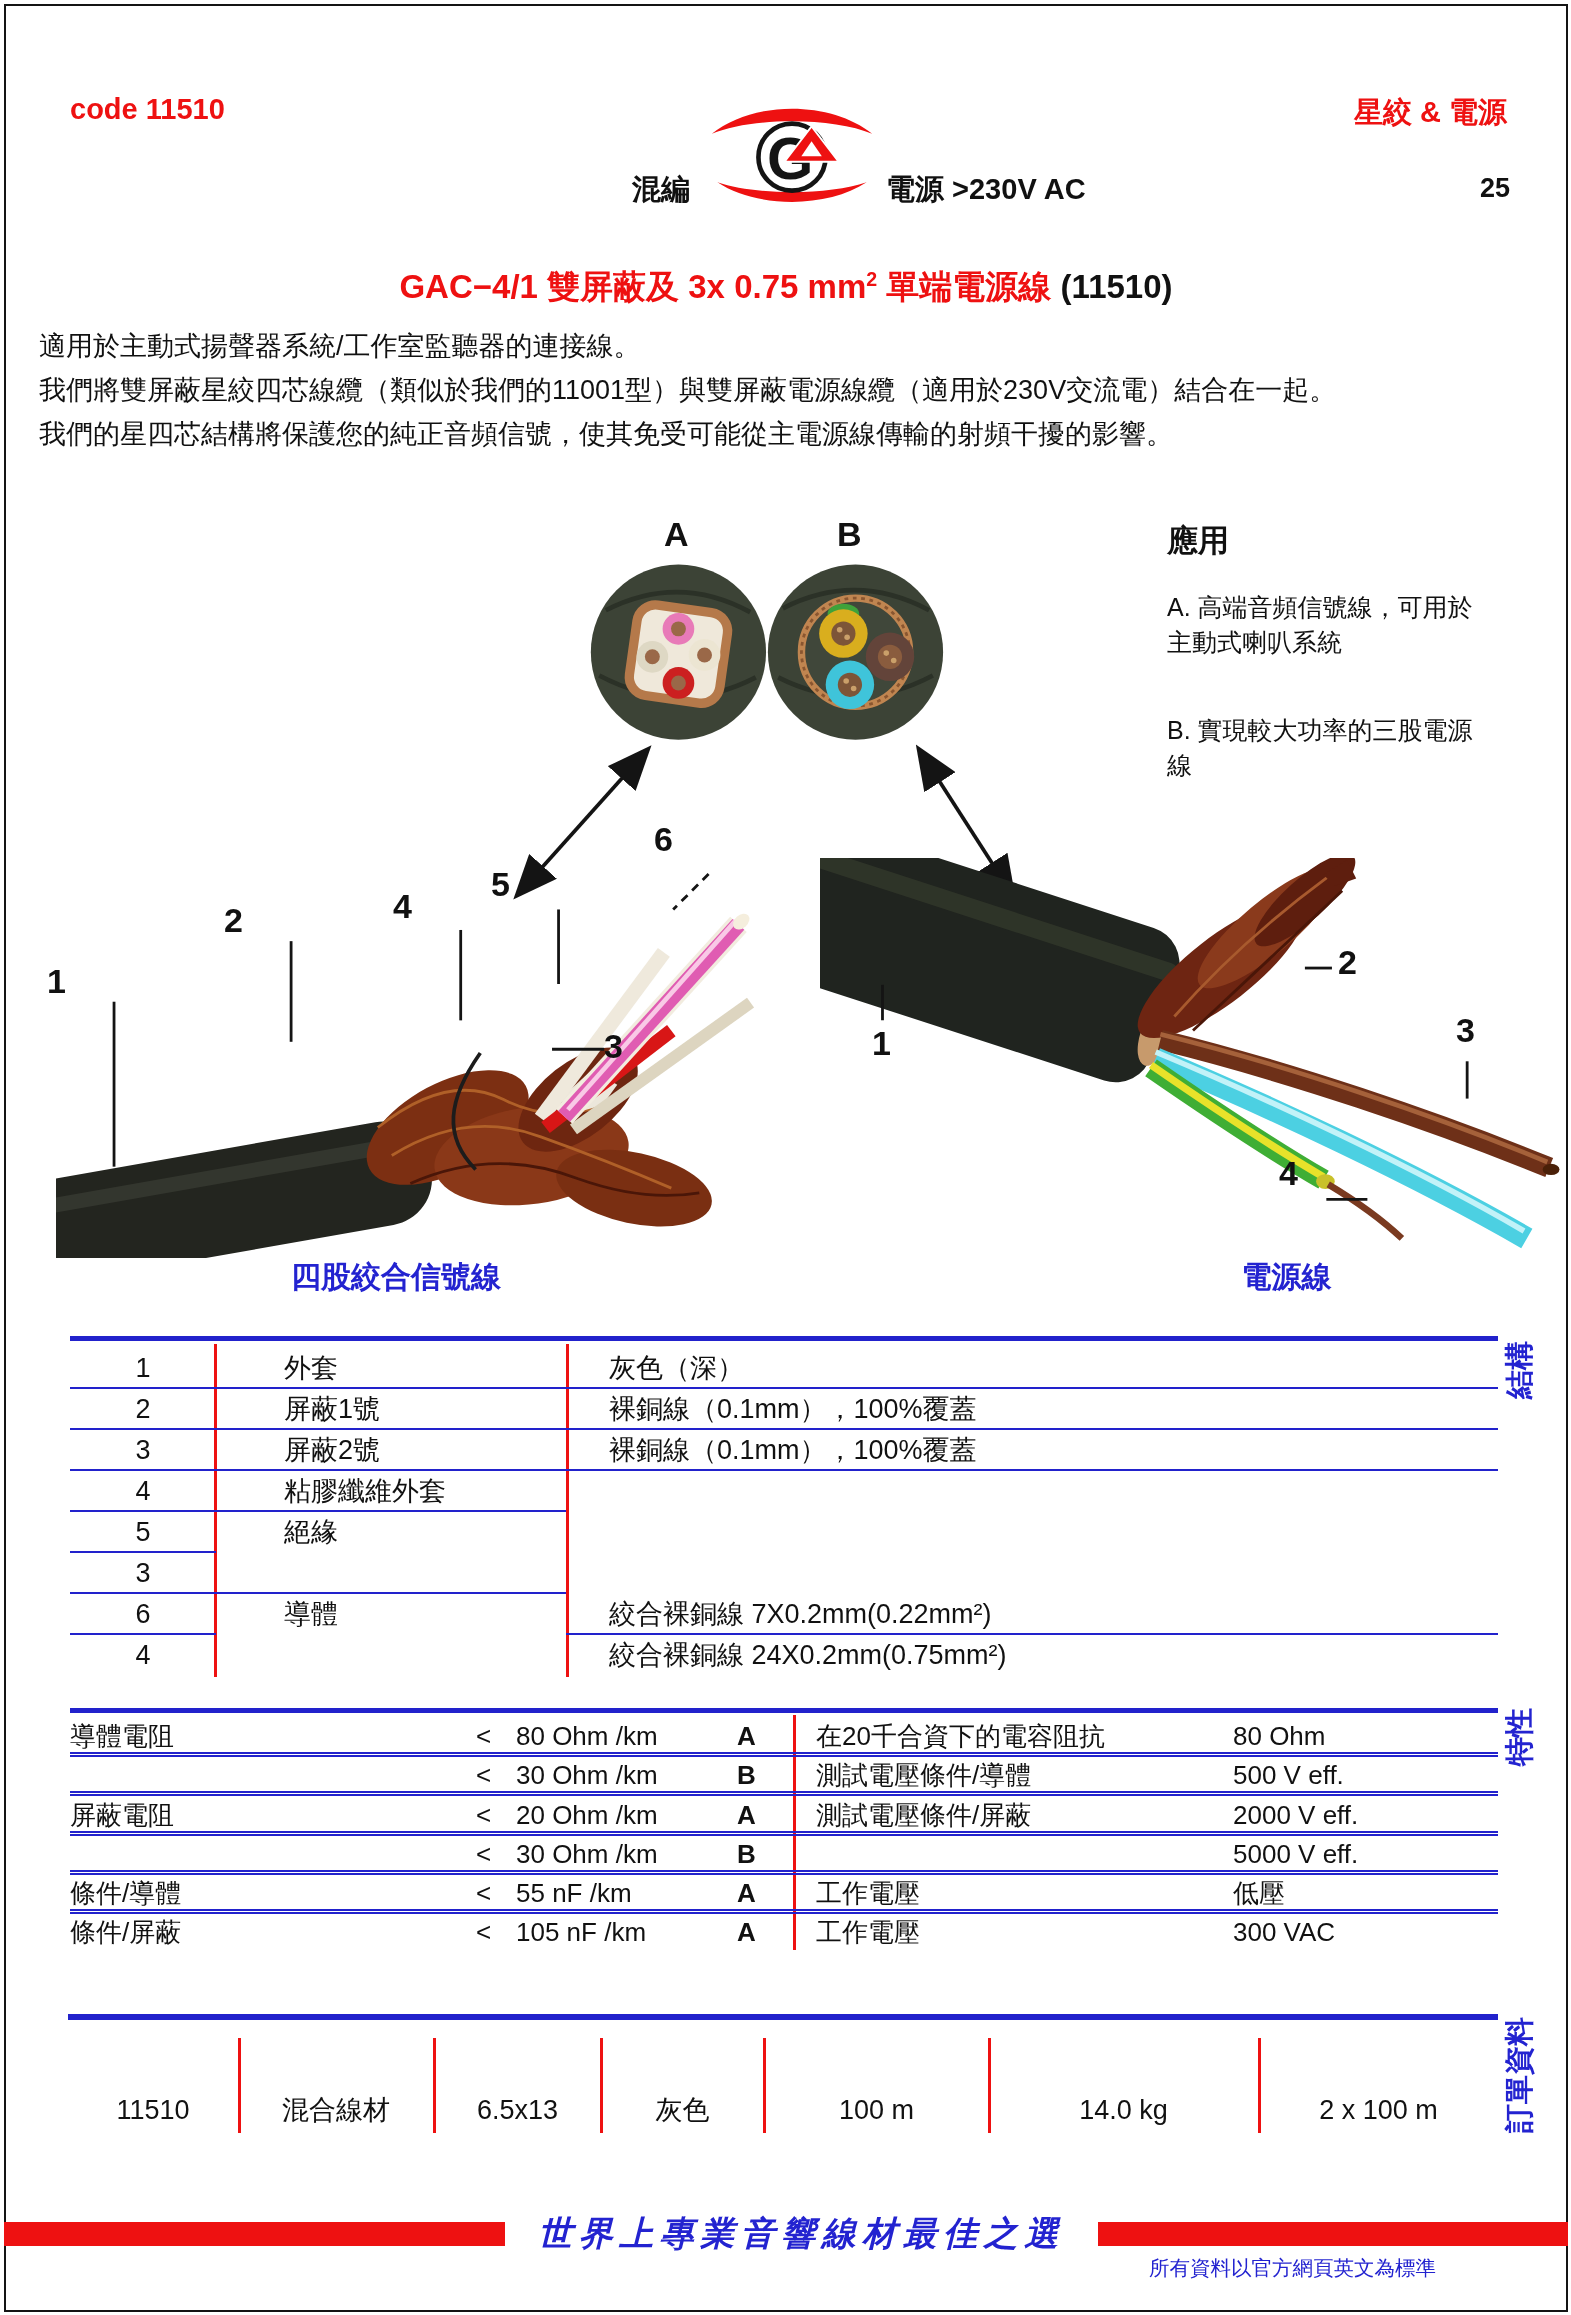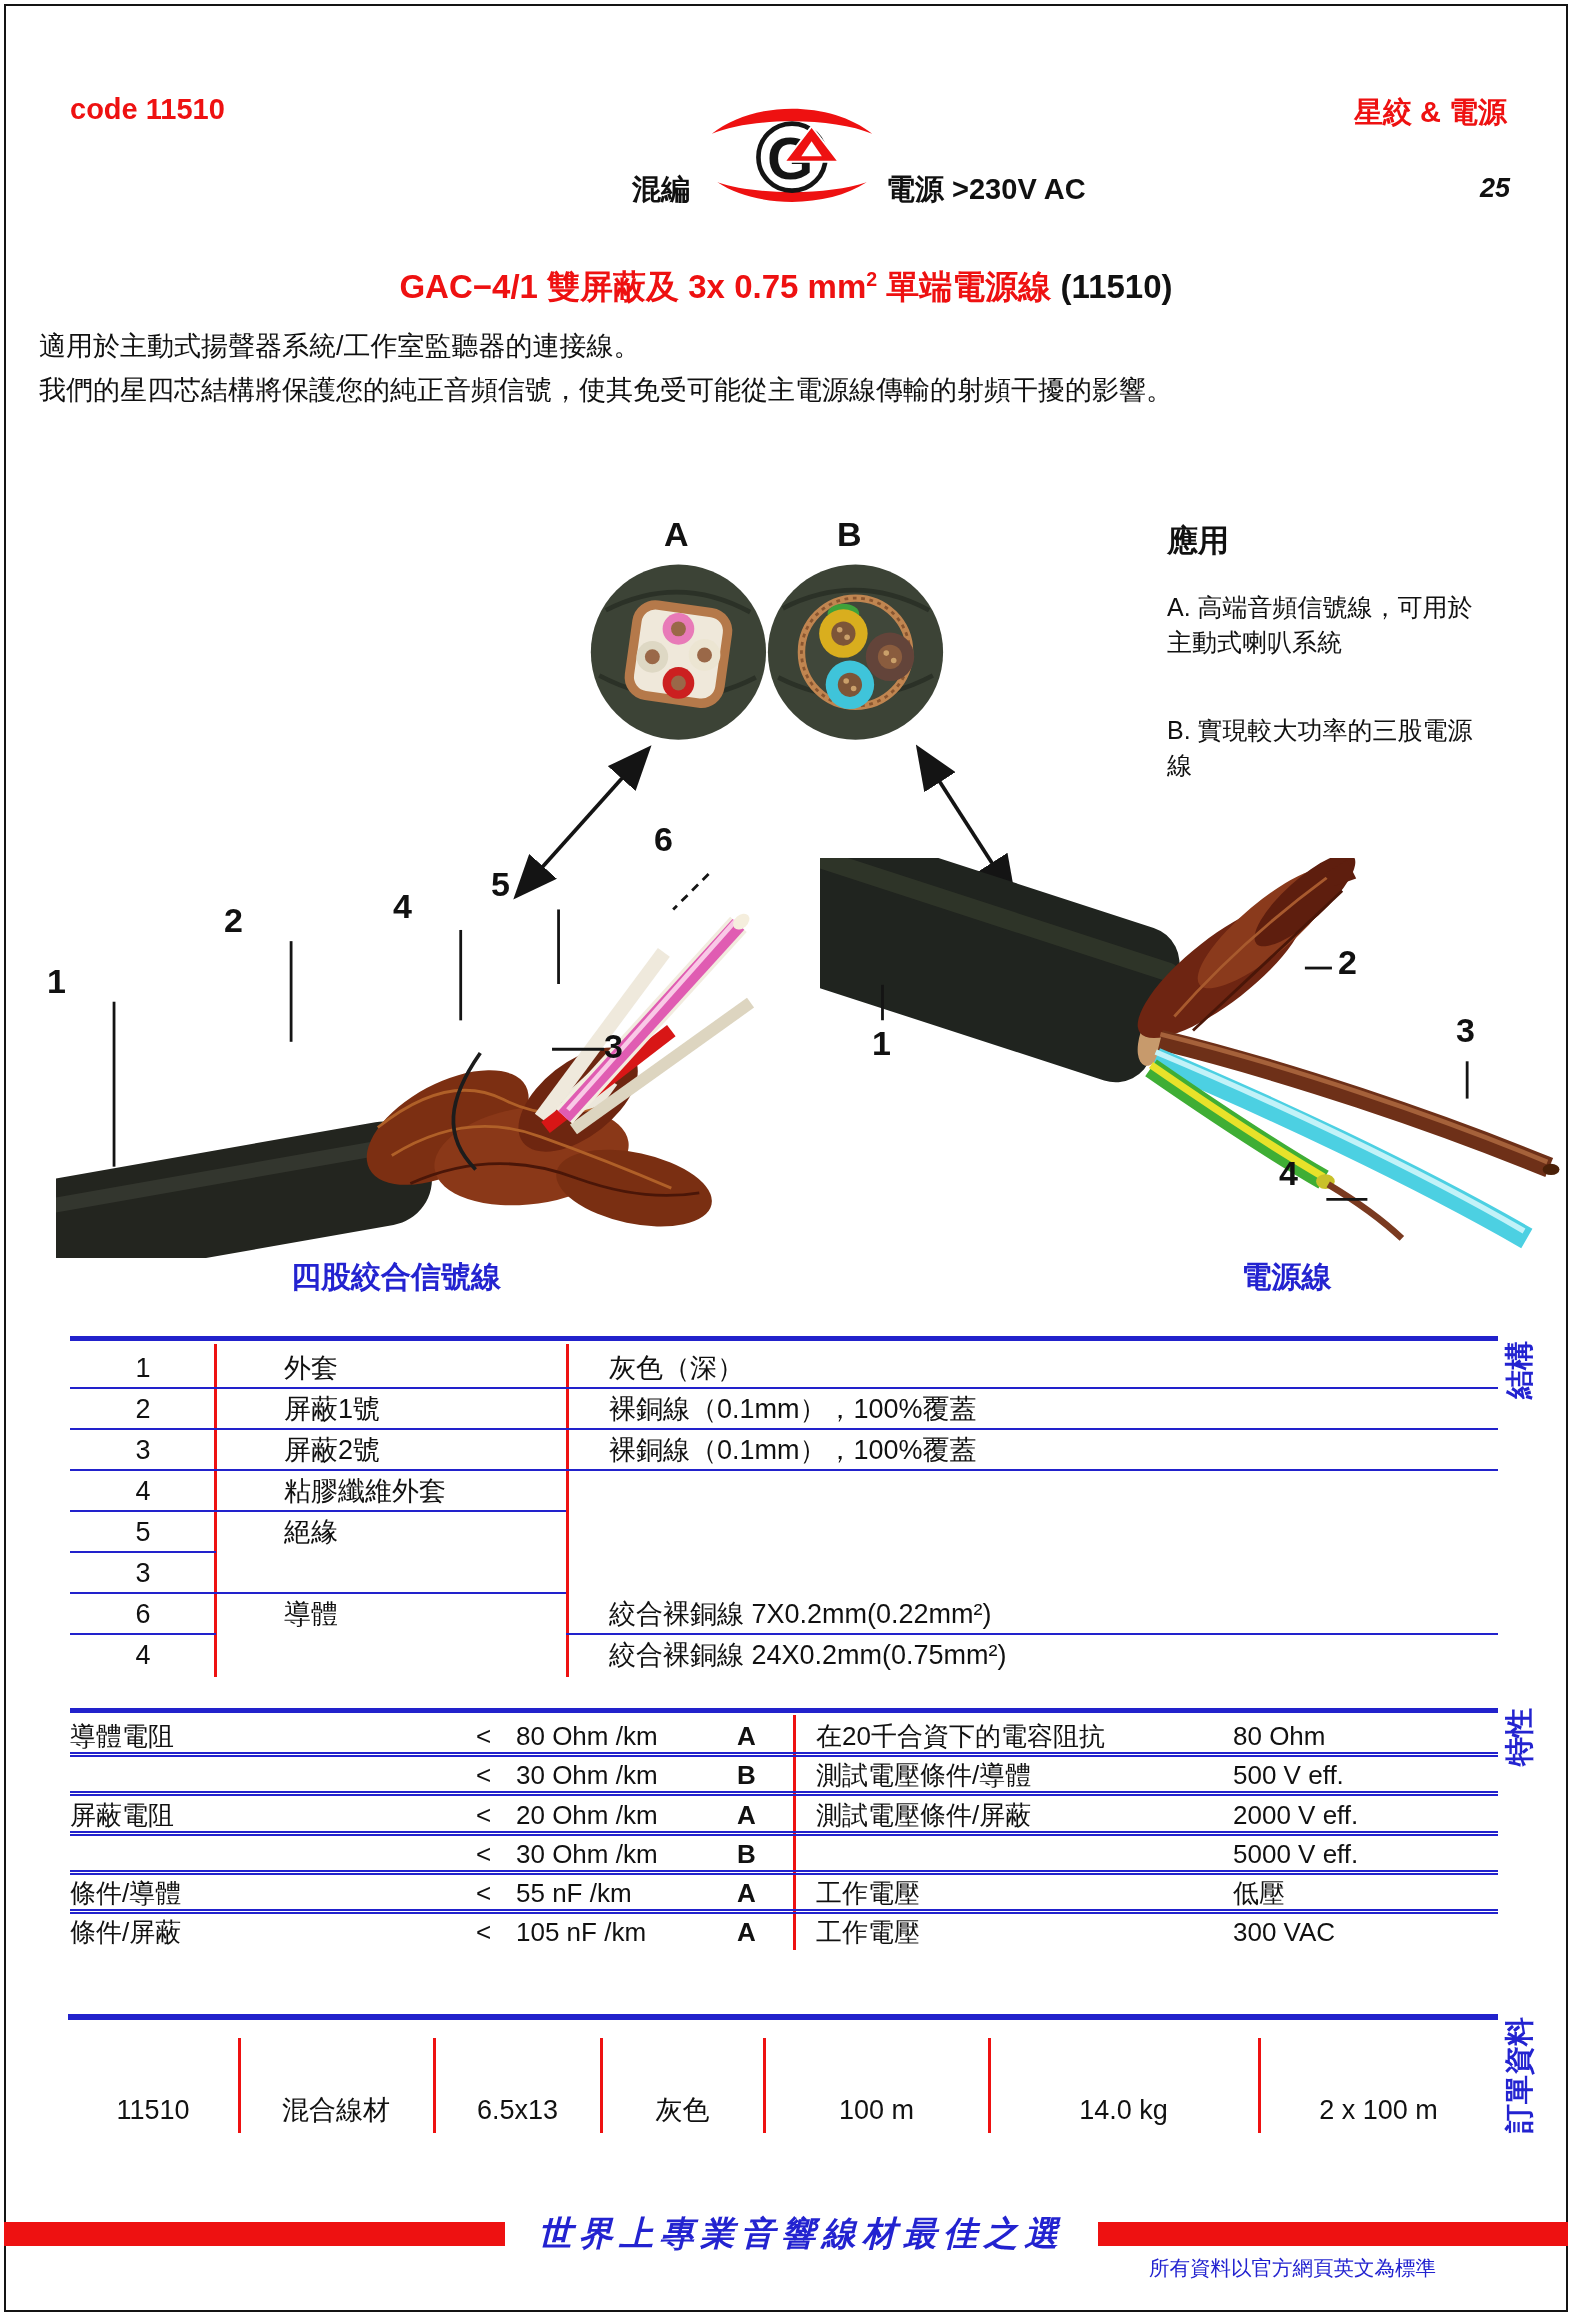--- a/index.html
+++ b/index.html
@@ -7,21 +7,21 @@
        font-family:"Liberation Sans","DejaVu Sans",sans-serif;color:#111;}
   .abs{position:absolute;}
   .page-border{position:absolute;left:3.7px;top:3.7px;right:3.7px;bottom:3.7px;border:2.8px solid #141414;pointer-events:none;}
   .red{color:#ee1111;}
   .b{font-weight:bold;}
   
   .hdr-code{left:70px;top:93px;font-size:29px;}
   .hdr-cat{right:65px;top:93px;font-size:29px;}
   .hdr-weave{left:632px;top:170px;font-size:29px;}
   .hdr-power{left:886px;top:170px;font-size:29px;}
-  .hdr-page{right:62px;top:173px;font-size:27px;font-style:italic;}
+  .hdr-page{right:62px;top:173px;font-size:27px;}
   
   .title{left:0;top:265px;width:100%;text-align:center;font-size:33px;font-weight:bold;}
   .title sup{font-size:19.6px;}
   .title .code-suffix{color:#111;margin-left:9.3px;}
   
   .desc{left:39px;top:324px;width:1501px;font-size:27px;line-height:44px;}
   
   .sec-label{font-size:34px;font-weight:bold;}
   .app-title{left:1167px;top:520px;font-size:31px;font-weight:bold;}
   .app-line{left:1167px;width:410px;font-size:25px;}
@@ -77,20 +77,21 @@
   <polygon points="111,24 140,62 82,62" fill="#ee1111" stroke="#ffffff" stroke-width="2"></polygon>
   <polygon points="111,40 122,56 100,56" fill="#ffffff"></polygon>
 </svg>
 
 <div class="abs title">
   <span class="red">GAC−4/1 雙屏蔽及 3x 0.75 mm</span><sup class="red">2</sup><span class="red"> 單端電源線</span><span class="code-suffix">(11510)</span>
 </div>
 
 <div class="abs desc">
   <div>適用於主動式揚聲器系統/工作室監聽器的連接線。</div>
+  <div>我們將雙屏蔽星絞四芯線纜（類似於我們的11001型）與雙屏蔽電源線纜（適用於230V交流電）結合在一起。</div>
   <div>我們的星四芯結構將保護您的純正音頻信號，使其免受可能從主電源線傳輸的射頻干擾的影響。</div>
 </div>
 
 <div class="abs sec-label" style="left:664px;top:515px;">A</div>
 <div class="abs sec-label" style="left:837px;top:515px;">B</div>
 
 <svg class="abs" style="left:573px;top:545px;" width="401" height="219" viewBox="0 0 430 235">
 
   <circle cx="113" cy="115" r="94" fill="#3c4336"></circle>
   <path d="M35,70 Q113,30 190,72" stroke="#2b3127" stroke-width="5" fill="none"></path>

